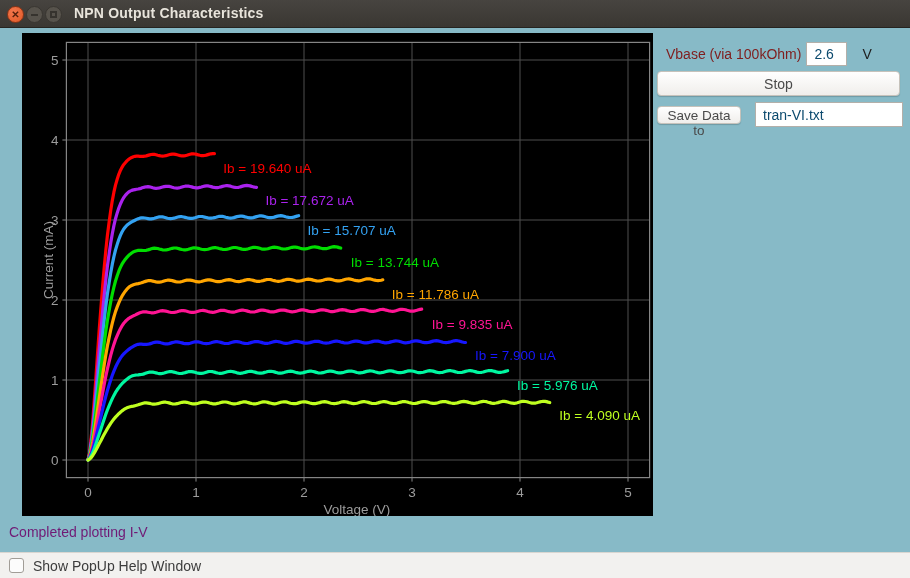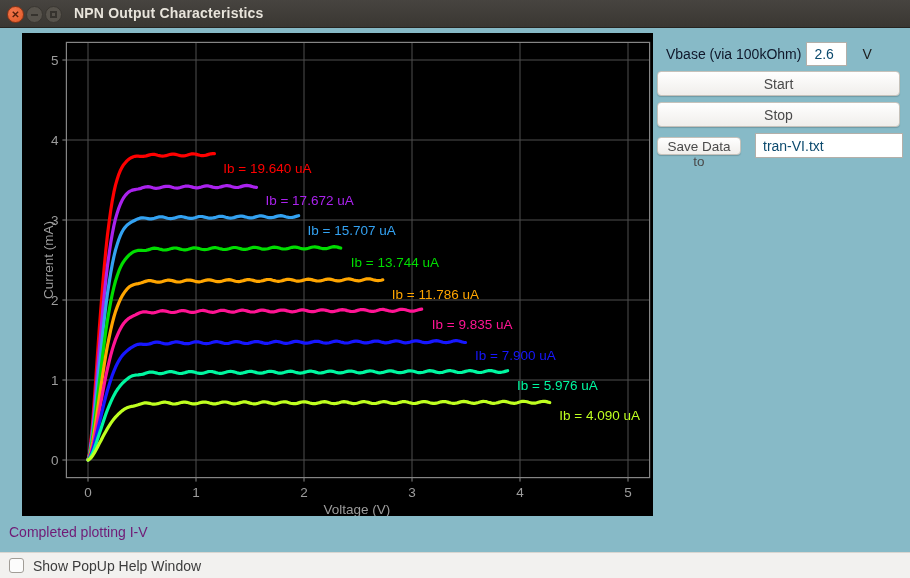--- a/index.html
+++ b/index.html
@@ -31,21 +31,21 @@
   }
   
   .plot{
     position:absolute;left:22px;top:33px;width:631px;height:483px;background:#000;
   }
   #plot-svg{display:block;}
   #plot-svg text{font-family:"Liberation Sans",sans-serif;}
   
   .panel{position:absolute;left:657px;top:41px;width:246px;}
   .vbase-row{display:flex;align-items:center;height:25px;margin-bottom:5px;padding-left:9px;}
-  .vbase-row .lbl{font-size:14px;color:#0f172a;white-space:nowrap;}
+  .vbase-row .lbl{font-size:14px;color:#7f1d1d;white-space:nowrap;}
   .entry{
     background:#fff;border:1px solid #b3afa9;border-radius:0;
     font-family:"Liberation Sans",sans-serif;font-size:14px;color:#0c4a6e;
     padding:0 7px;height:24px;outline:none;
   }
   .entry.vbase{width:41px;margin-left:5px;}
   .vbase-row .unit{font-size:14px;color:#1d1d1d;margin-left:15px;}
   .btn{
     display:block;width:243px;height:25px;margin:0 0 6px 0;
     background:linear-gradient(#ffffff,#f0eeeb);
@@ -152,21 +152,20 @@
         <text x="537.24" y="387.2" fill="#bfff20" font-size="13.5" text-anchor="start">Ib = 4.090 uA</text>
       </svg>
   </div>
 
   <div class="panel">
     <div class="vbase-row">
       <span class="lbl">Vbase (via 100kOhm)</span>
       <input class="entry vbase" type="text" value="2.6" style="">
       <span class="unit">V</span>
     </div>
-    <button class="btn">Start</button>
     <button class="btn">Stop</button>
     <div class="save-row">
       <button class="btn save">Save Data to</button>
       <input class="entry file" type="text" value="tran-VI.txt" style="">
     </div>
   </div>
 
   <div class="status">Completed plotting I-V</div>
 
   <div class="footer">

